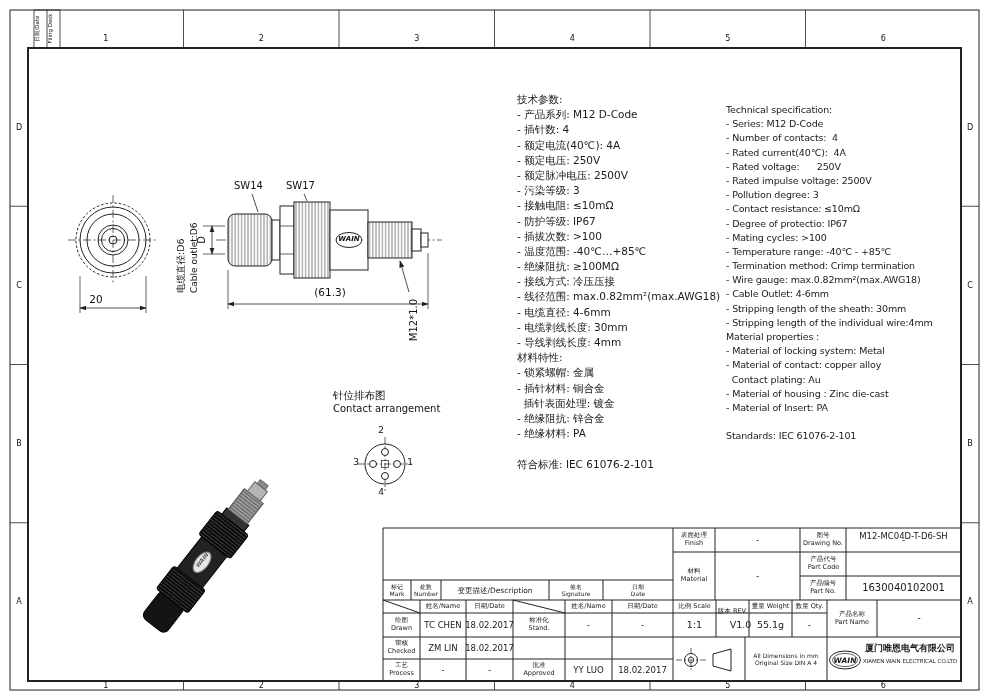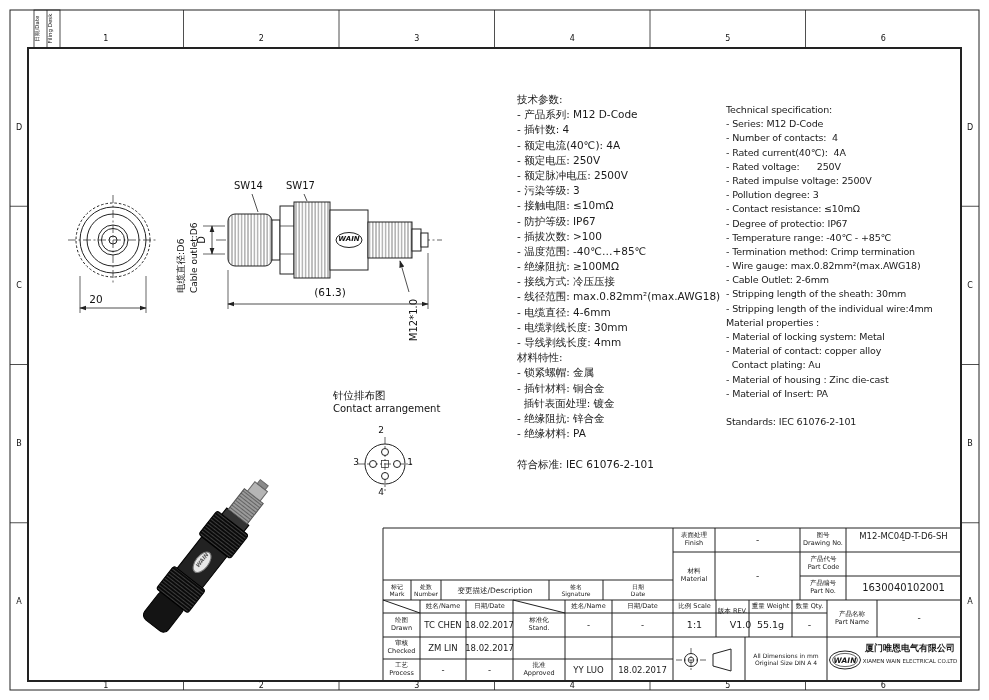--- a/index.html
+++ b/index.html
@@ -209,24 +209,25 @@
   <div class="spec spec-en" style="left:726px;top:104px">
       <div class="spec-line">Technical specification:</div>
       <div class="spec-line">- Series: M12 D-Code</div>
       <div class="spec-line">- Number of contacts:  4</div>
       <div class="spec-line">- Rated current(40℃):  4A</div>
       <div class="spec-line">- Rated voltage:      250V</div>
       <div class="spec-line">- Rated impulse voltage: 2500V</div>
       <div class="spec-line">- Pollution degree: 3</div>
       <div class="spec-line">- Contact resistance: ≤10mΩ</div>
       <div class="spec-line">- Degree of protectio: IP67</div>
+      <div class="spec-line">- Mating cycles: &gt;100</div>
       <div class="spec-line">- Temperature range: -40℃ - +85℃</div>
       <div class="spec-line">- Termination method: Crimp termination</div>
       <div class="spec-line">- Wire gauge: max.0.82mm²(max.AWG18)</div>
-      <div class="spec-line">- Cable Outlet: 2-6mm</div>
+      <div class="spec-line">- Cable Outlet: 4-6mm</div>
       <div class="spec-line">- Stripping length of the sheath: 30mm</div>
       <div class="spec-line">- Stripping length of the individual wire:4mm</div>
       <div class="spec-line">Material properties :</div>
       <div class="spec-line">- Material of locking system: Metal</div>
       <div class="spec-line">- Material of contact: copper alloy</div>
       <div class="spec-line">  Contact plating: Au</div>
       <div class="spec-line">- Material of housing : Zinc die-cast</div>
       <div class="spec-line">- Material of Insert: PA</div>
       <div class="spec-line"> </div>
       <div class="spec-line">Standards: IEC 61076-2-101</div>

